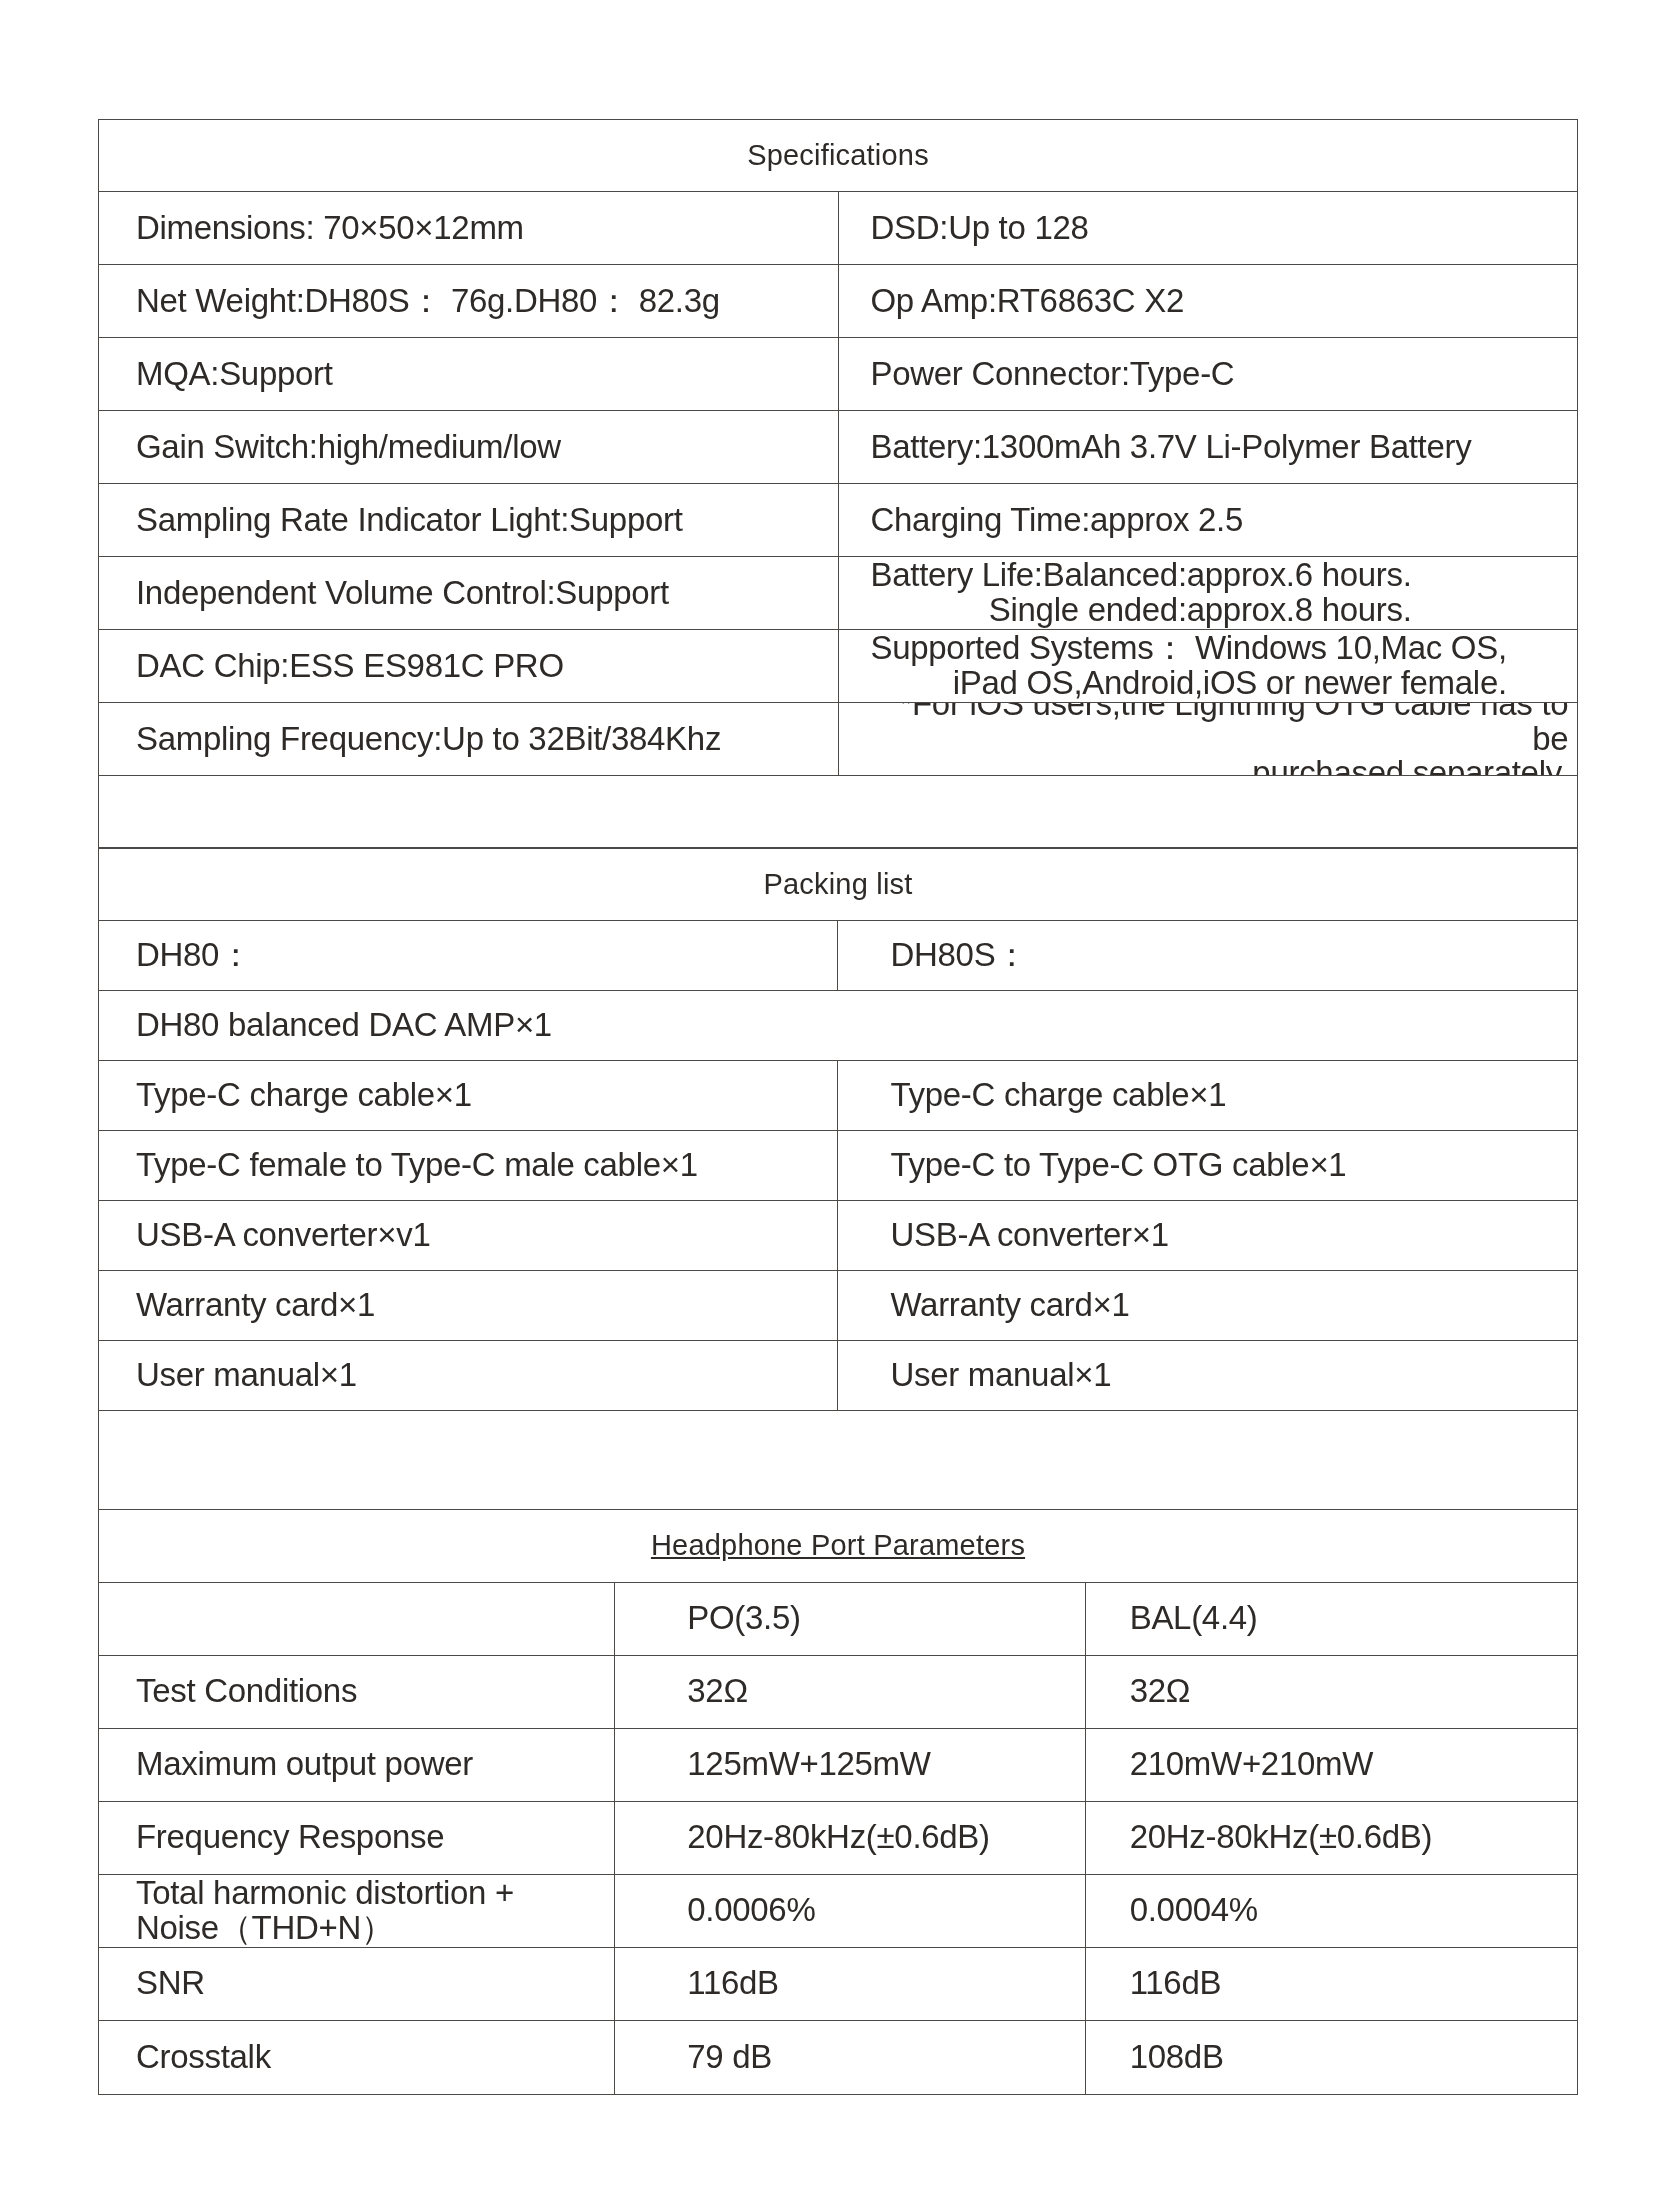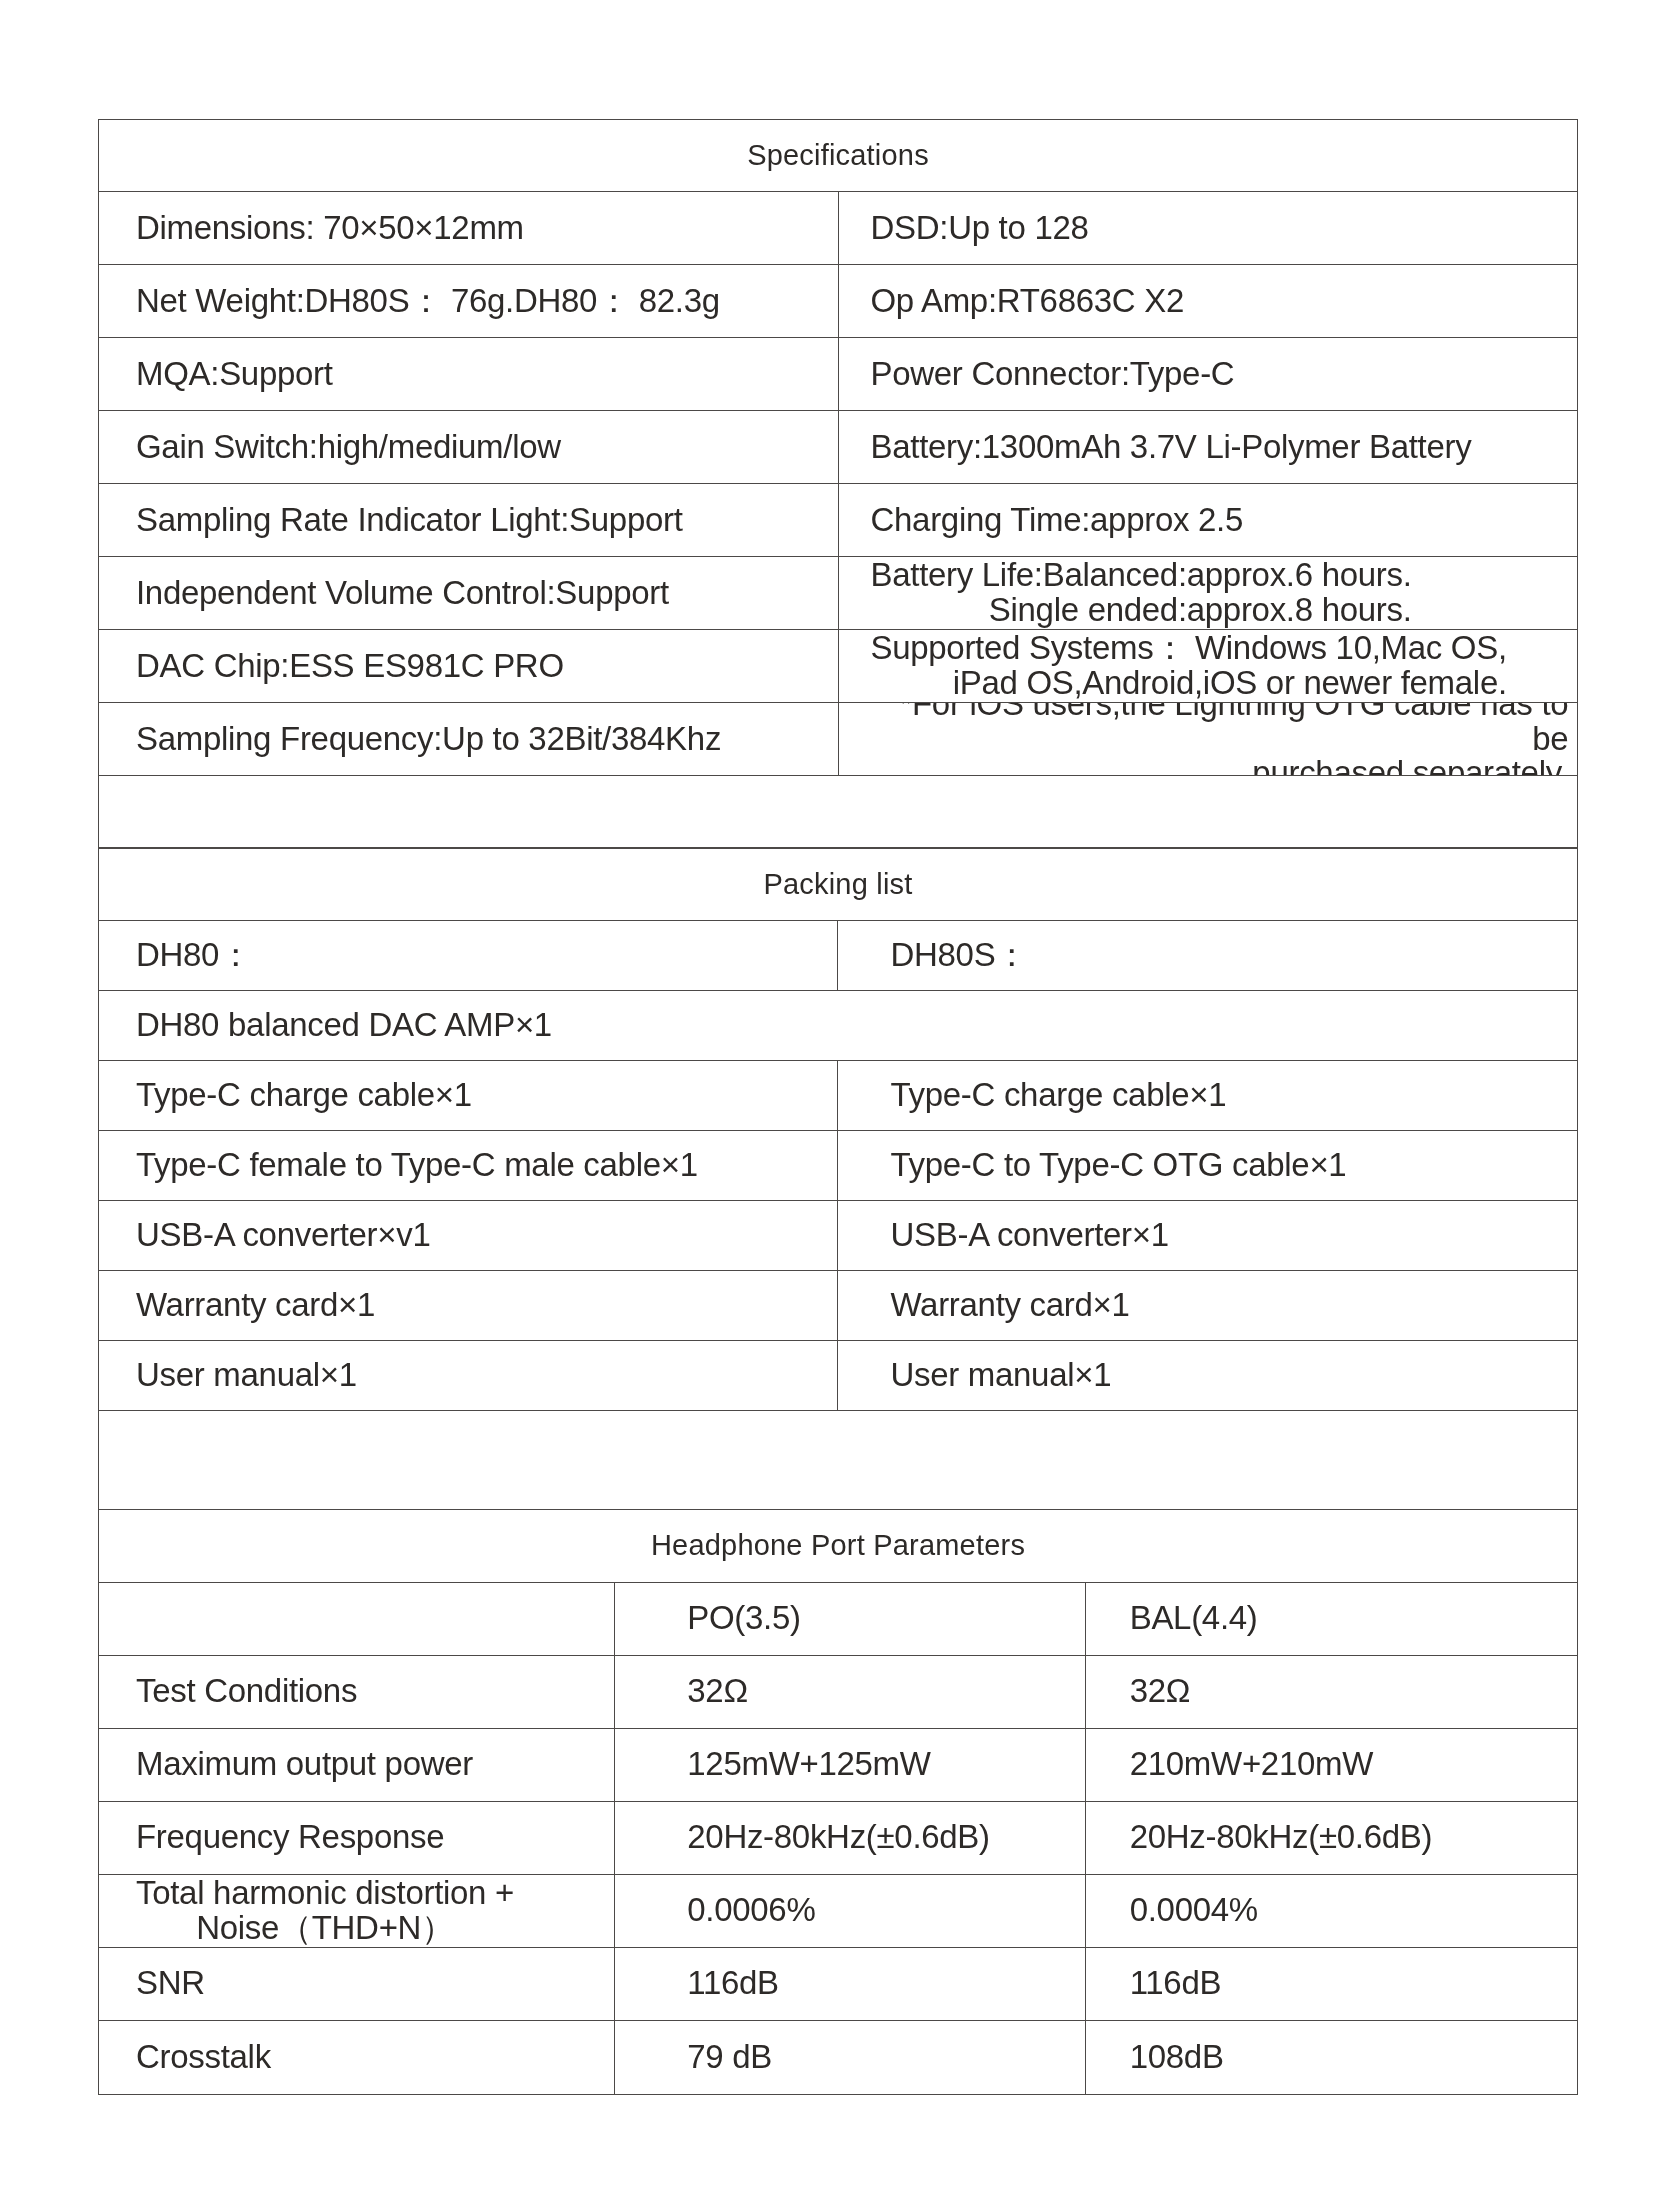--- a/index.html
+++ b/index.html
@@ -52,22 +52,22 @@
 
   .spec .title-row{height:72px;}
   .spec .row{height:73px;text-align:right;}
   .spec .row-empty{height:72px;border-bottom:none;}
 
   .pack .title-row{height:73px;}
   .pack .row{height:70px;}
   .pack .row-empty{height:98px;border-bottom:none;}
 
   
-  .hpp .title-row{height:73px;}
-  .hpp .row{height:73px;text-align:center;}
+  .hpp .title-row{height:73px;text-decoration:underline;}
+  .hpp .row{height:73px;}
   .hpp .c0{width:516px;padding-left:37px;}
   .hpp .c1{width:471px;padding-left:72px;}
   .hpp .c2{width:493px;padding-left:44px;}
 </style>
 </head>
 <body>
 
 <div class="canvas">
   <div class="doc">
 

